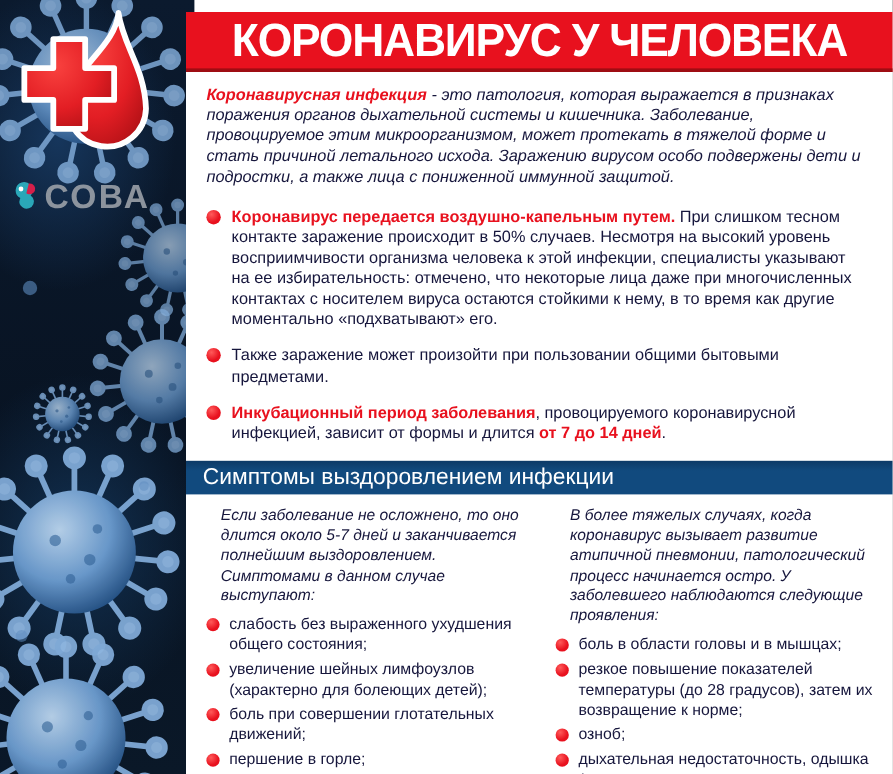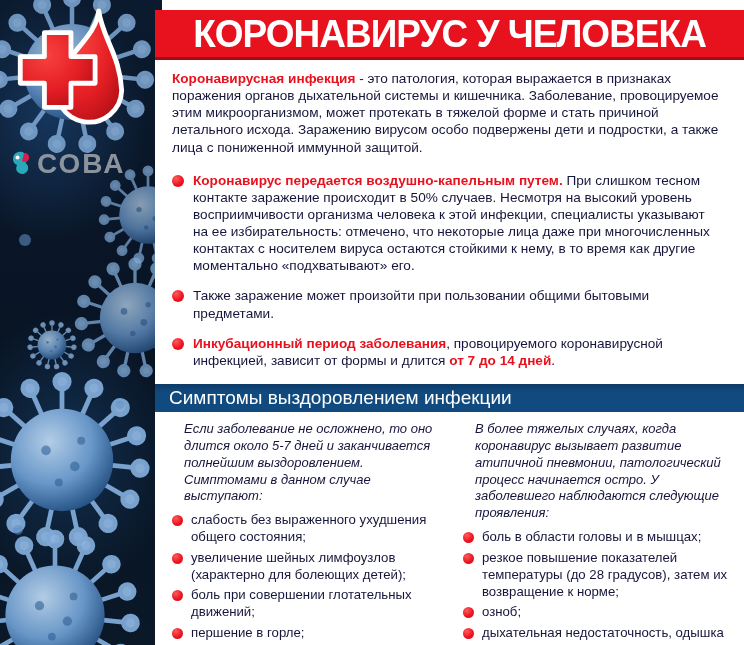--- a/index.html
+++ b/index.html
@@ -38,21 +38,21 @@
   }
   .title-banner{
     height:50px;background:var(--red);border-bottom:3px solid var(--darkred);
     display:flex;align-items:center;justify-content:center;flex:none;
   }
   .title-banner h1{
     color:#fff;font-size:37px;font-weight:bold;letter-spacing:-1px;white-space:nowrap;
     transform:scaleY(1.05);
   }
   .intro{
-    padding:10px 14px 2px 17px;font-size:13.6px;line-height:1.26;color:var(--ink);
+    padding:10px 14px 2px 17px;font-size:13.6px;line-height:1.26;color:var(--ink);font-style:italic;
   }
   .red-lead{color:var(--red);font-weight:bold;}
   .bullets{padding:6px 26px 0 17px;}
   .bullet{
     display:flex;gap:9px;margin:8px 0 13px;
     font-size:13.6px;line-height:1.26;color:var(--ink);
   }
   .dot{
     flex:none;width:12px;height:12px;border-radius:50%;
     background:radial-gradient(circle at 35% 30%, #ff5a5a, var(--red) 60%);

